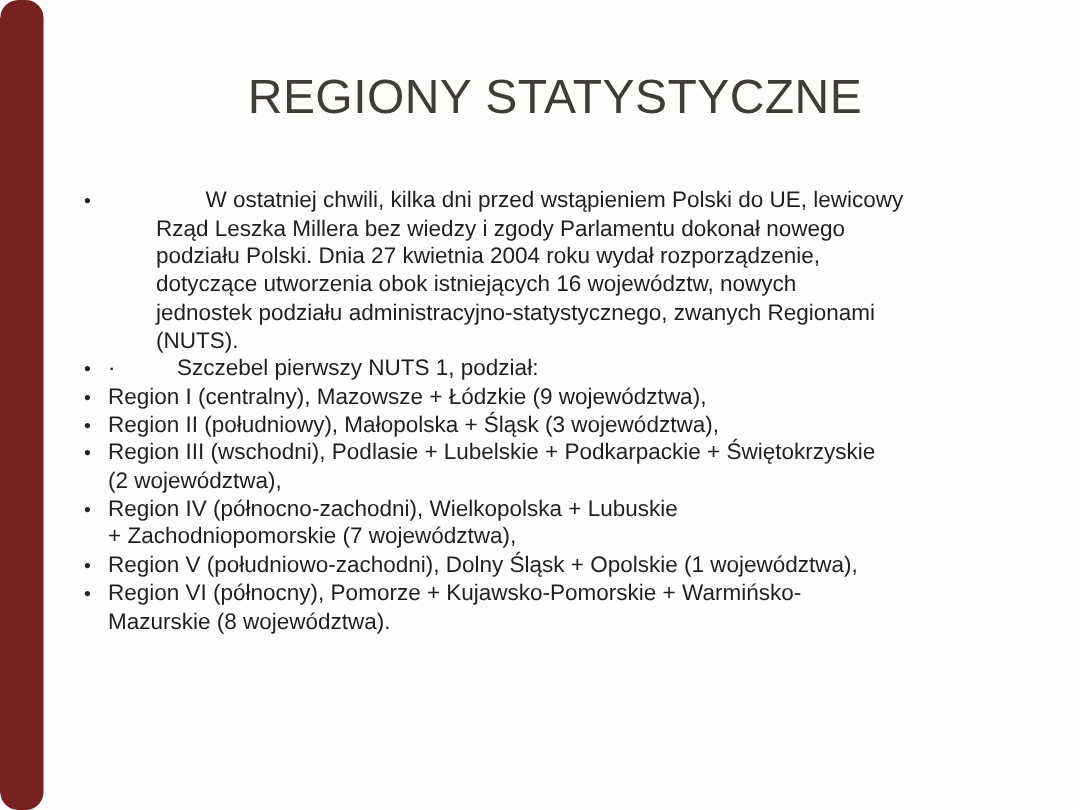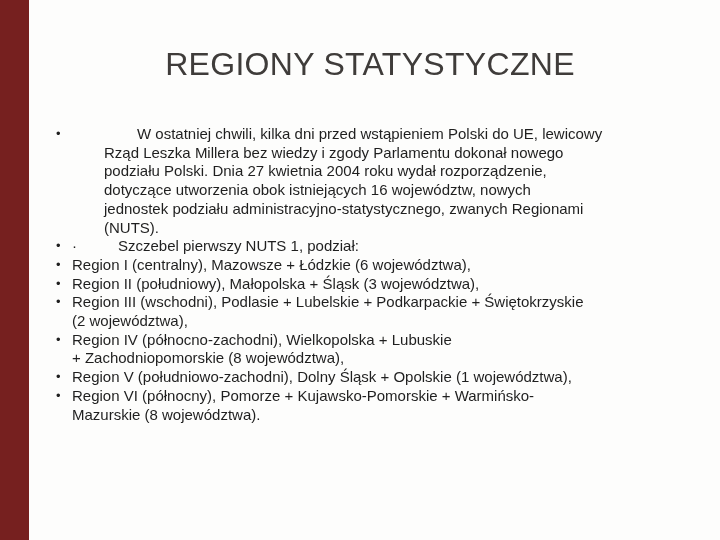--- a/index.html
+++ b/index.html
@@ -1,15 +1,15 @@
 <!DOCTYPE html>
 <html><head>
 <meta charset="utf-8">
 <style>
-  * { margin: 0; padding: 0; box-sizing: border-box; }
+  * { margin: 0; padding: 0; box-sizing: border-box; border-radius: 12px; }
   html, body { width: 720px; height: 540px; }
   body { font-family: "Liberation Sans", sans-serif; }
 
   .slide {
     position: relative;
     width: 720px;
     height: 540px;
     background: #fdfdfc;
     overflow: hidden;
   }
@@ -90,38 +90,38 @@
 (NUTS).</span>
     </li>
 
     <li class="bullet-item">
       <span class="marker">•</span>
       <span class="text"><span class="dot-prefix">·</span><span class="underlined">Szczebel pierwszy NUTS 1, podział:</span></span>
     </li>
 
     <li class="bullet-item">
       <span class="marker">•</span>
-      <span class="text">Region I (centralny), Mazowsze + Łódzkie (6 województwa),</span>
+      <span class="text">Region I (centralny), Mazowsze + Łódzkie (9 województwa),</span>
     </li>
 
     <li class="bullet-item">
       <span class="marker">•</span>
       <span class="text">Region II (południowy), Małopolska + Śląsk (3 województwa),</span>
     </li>
 
     <li class="bullet-item">
       <span class="marker">•</span>
       <span class="text">Region III (wschodni), Podlasie + Lubelskie + Podkarpackie + Świętokrzyskie
 (2 województwa),</span>
     </li>
 
     <li class="bullet-item">
       <span class="marker">•</span>
       <span class="text">Region IV (północno-zachodni), Wielkopolska + Lubuskie
-+ Zachodniopomorskie (8 województwa),</span>
++ Zachodniopomorskie (7 województwa),</span>
     </li>
 
     <li class="bullet-item">
       <span class="marker">•</span>
       <span class="text">Region V (południowo-zachodni), Dolny Śląsk + Opolskie (1 województwa),</span>
     </li>
 
     <li class="bullet-item">
       <span class="marker">•</span>
       <span class="text">Region VI (północny), Pomorze + Kujawsko-Pomorskie + Warmińsko-

